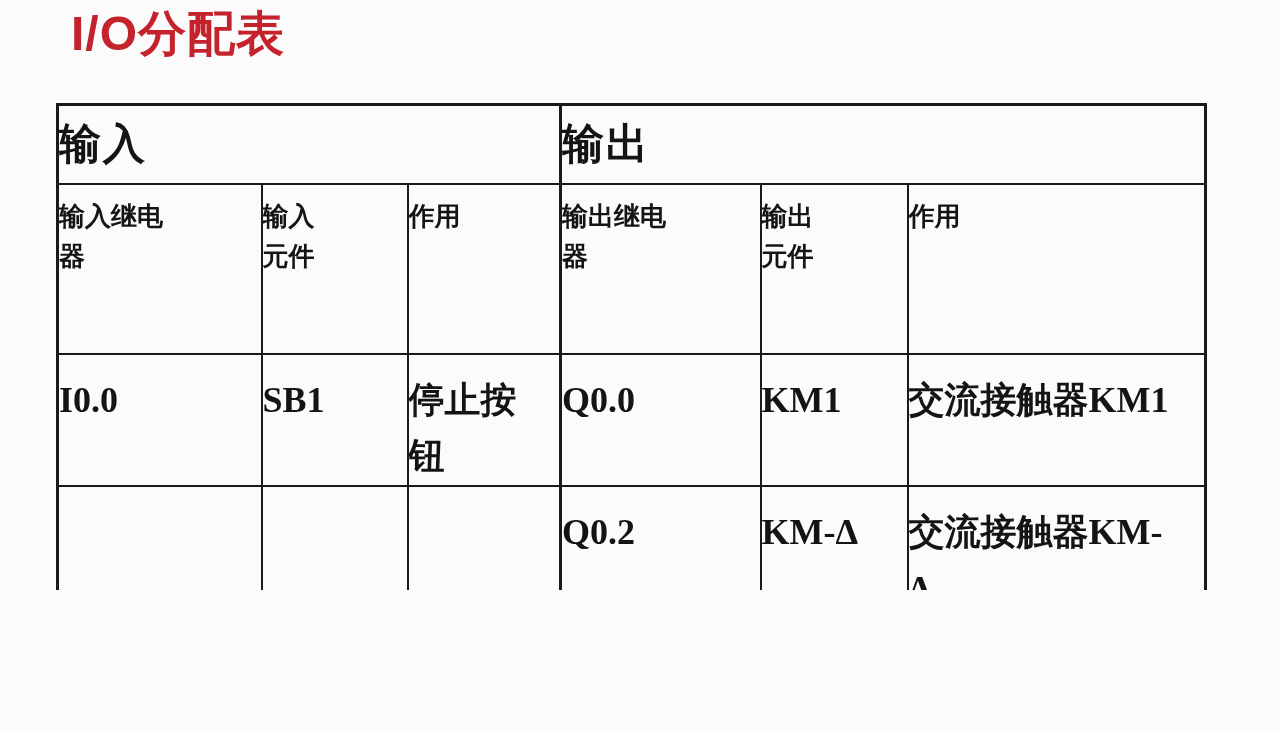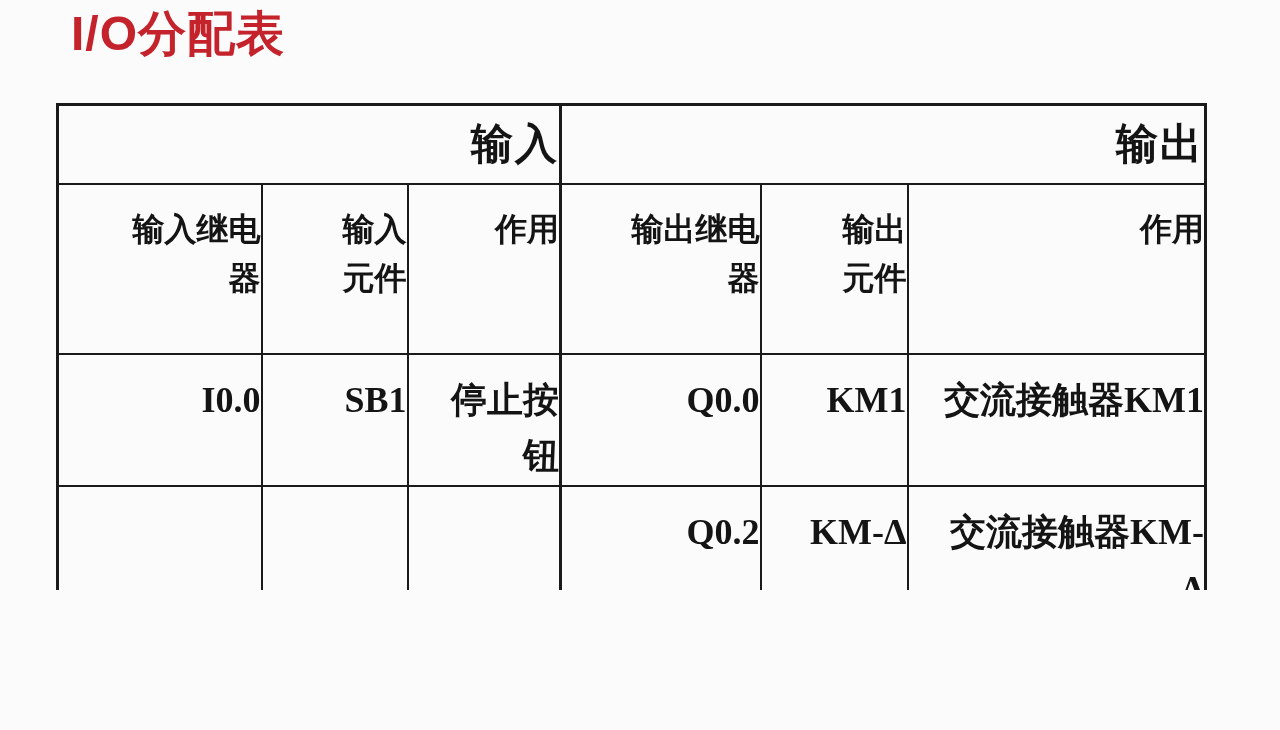--- a/index.html
+++ b/index.html
@@ -31,21 +31,21 @@
     position: absolute;
     left: 56px;
     top: 103px;
     width: 1148px;
     table-layout: fixed;
     border-collapse: collapse;
     border: 3px solid var(--c-table-border, #1a1a1a);
   }
   .io-table th, .io-table td {
     border: 2px solid var(--c-table-border, #1a1a1a);
-    text-align: right;
+    text-align: left;
     vertical-align: top;
     white-space: pre-line;
     font-weight: bold;
     padding: 0;
     overflow: hidden;
   }
   
   .io-table .sec-start {
     border-left: 3px solid var(--c-table-border, #1a1a1a);
   }
@@ -53,22 +53,22 @@
   tr.r-colhead    { height: 170px; }
   tr.r-data-1     { height: 103px; }
   tr.r-data-2     { height: 100px; }
   tr.r-data-3     { height: 150px; }
   .r-section th {
     vertical-align: middle;
     font-size: 42px;
     letter-spacing: 2px;
   }
   .r-colhead th {
-    font-size: 32px;
-    padding-top: 20px;
+    font-size: 26px;
+    padding-top: 12px;
     line-height: 1.55;
   }
   .r-data-1 td, .r-data-2 td, .r-data-3 td {
     font-size: 36px;
     padding-top: 17px;
     line-height: 1.58;
   }
   .watermark {
     position: absolute;
     top: 662px;

